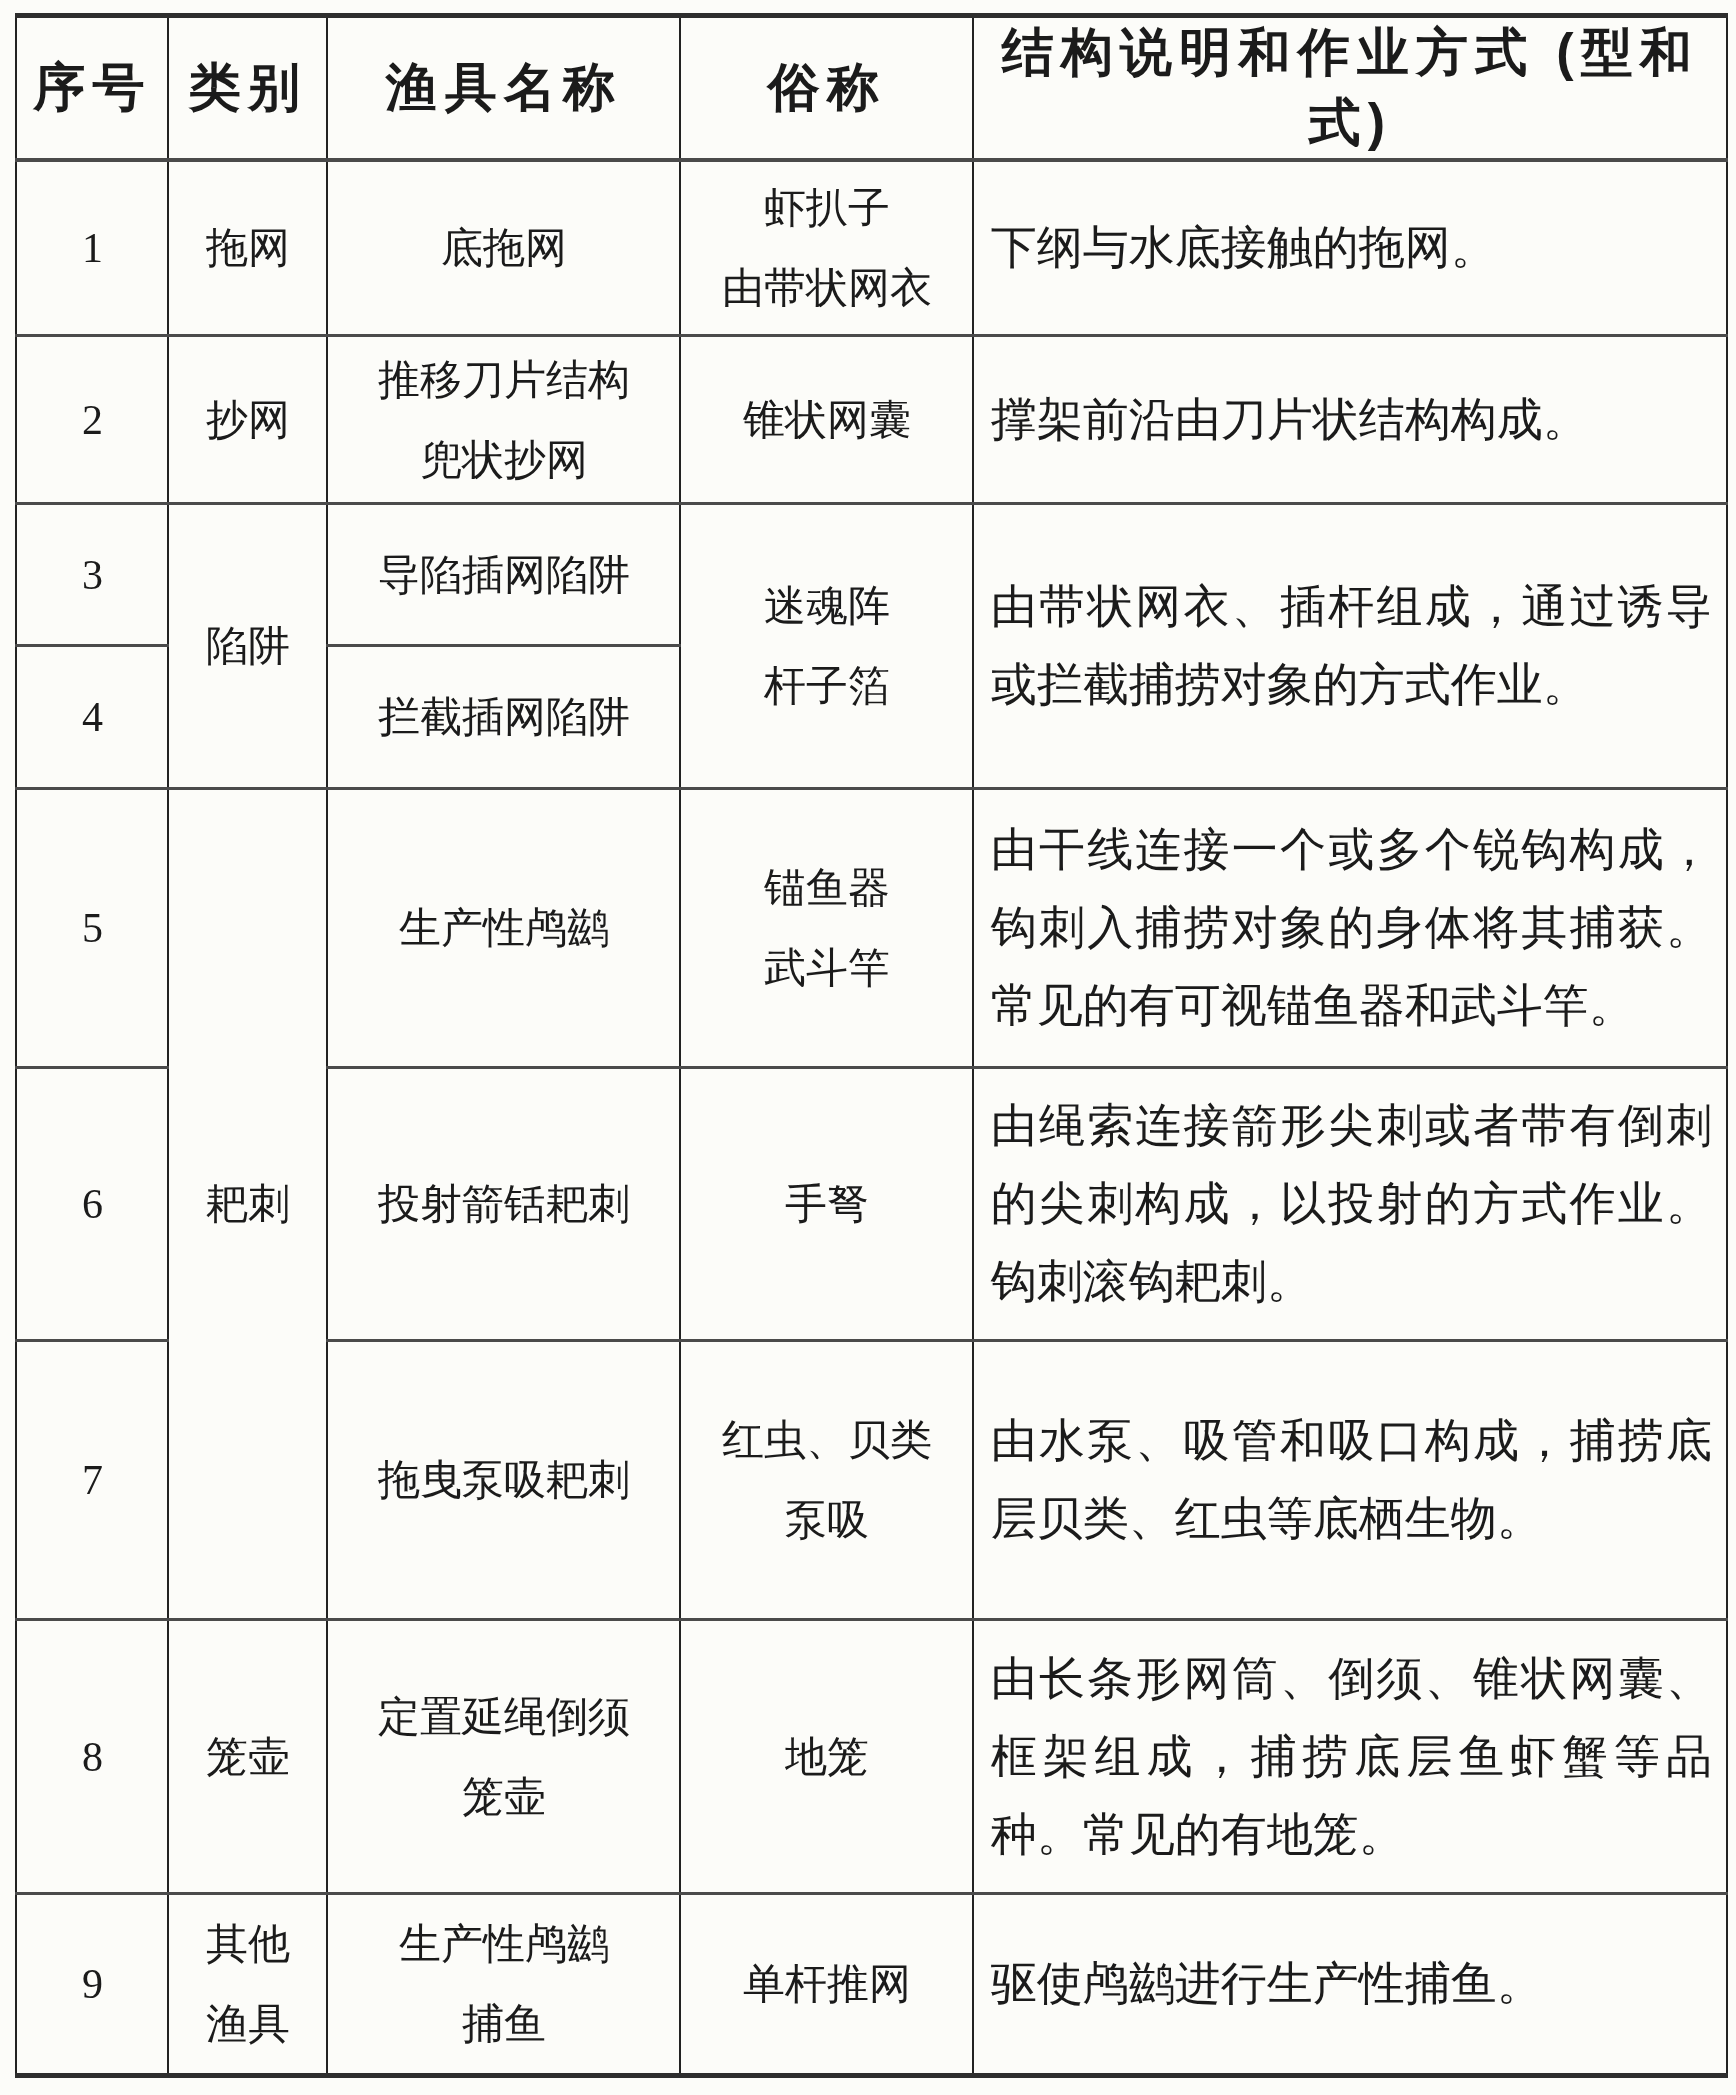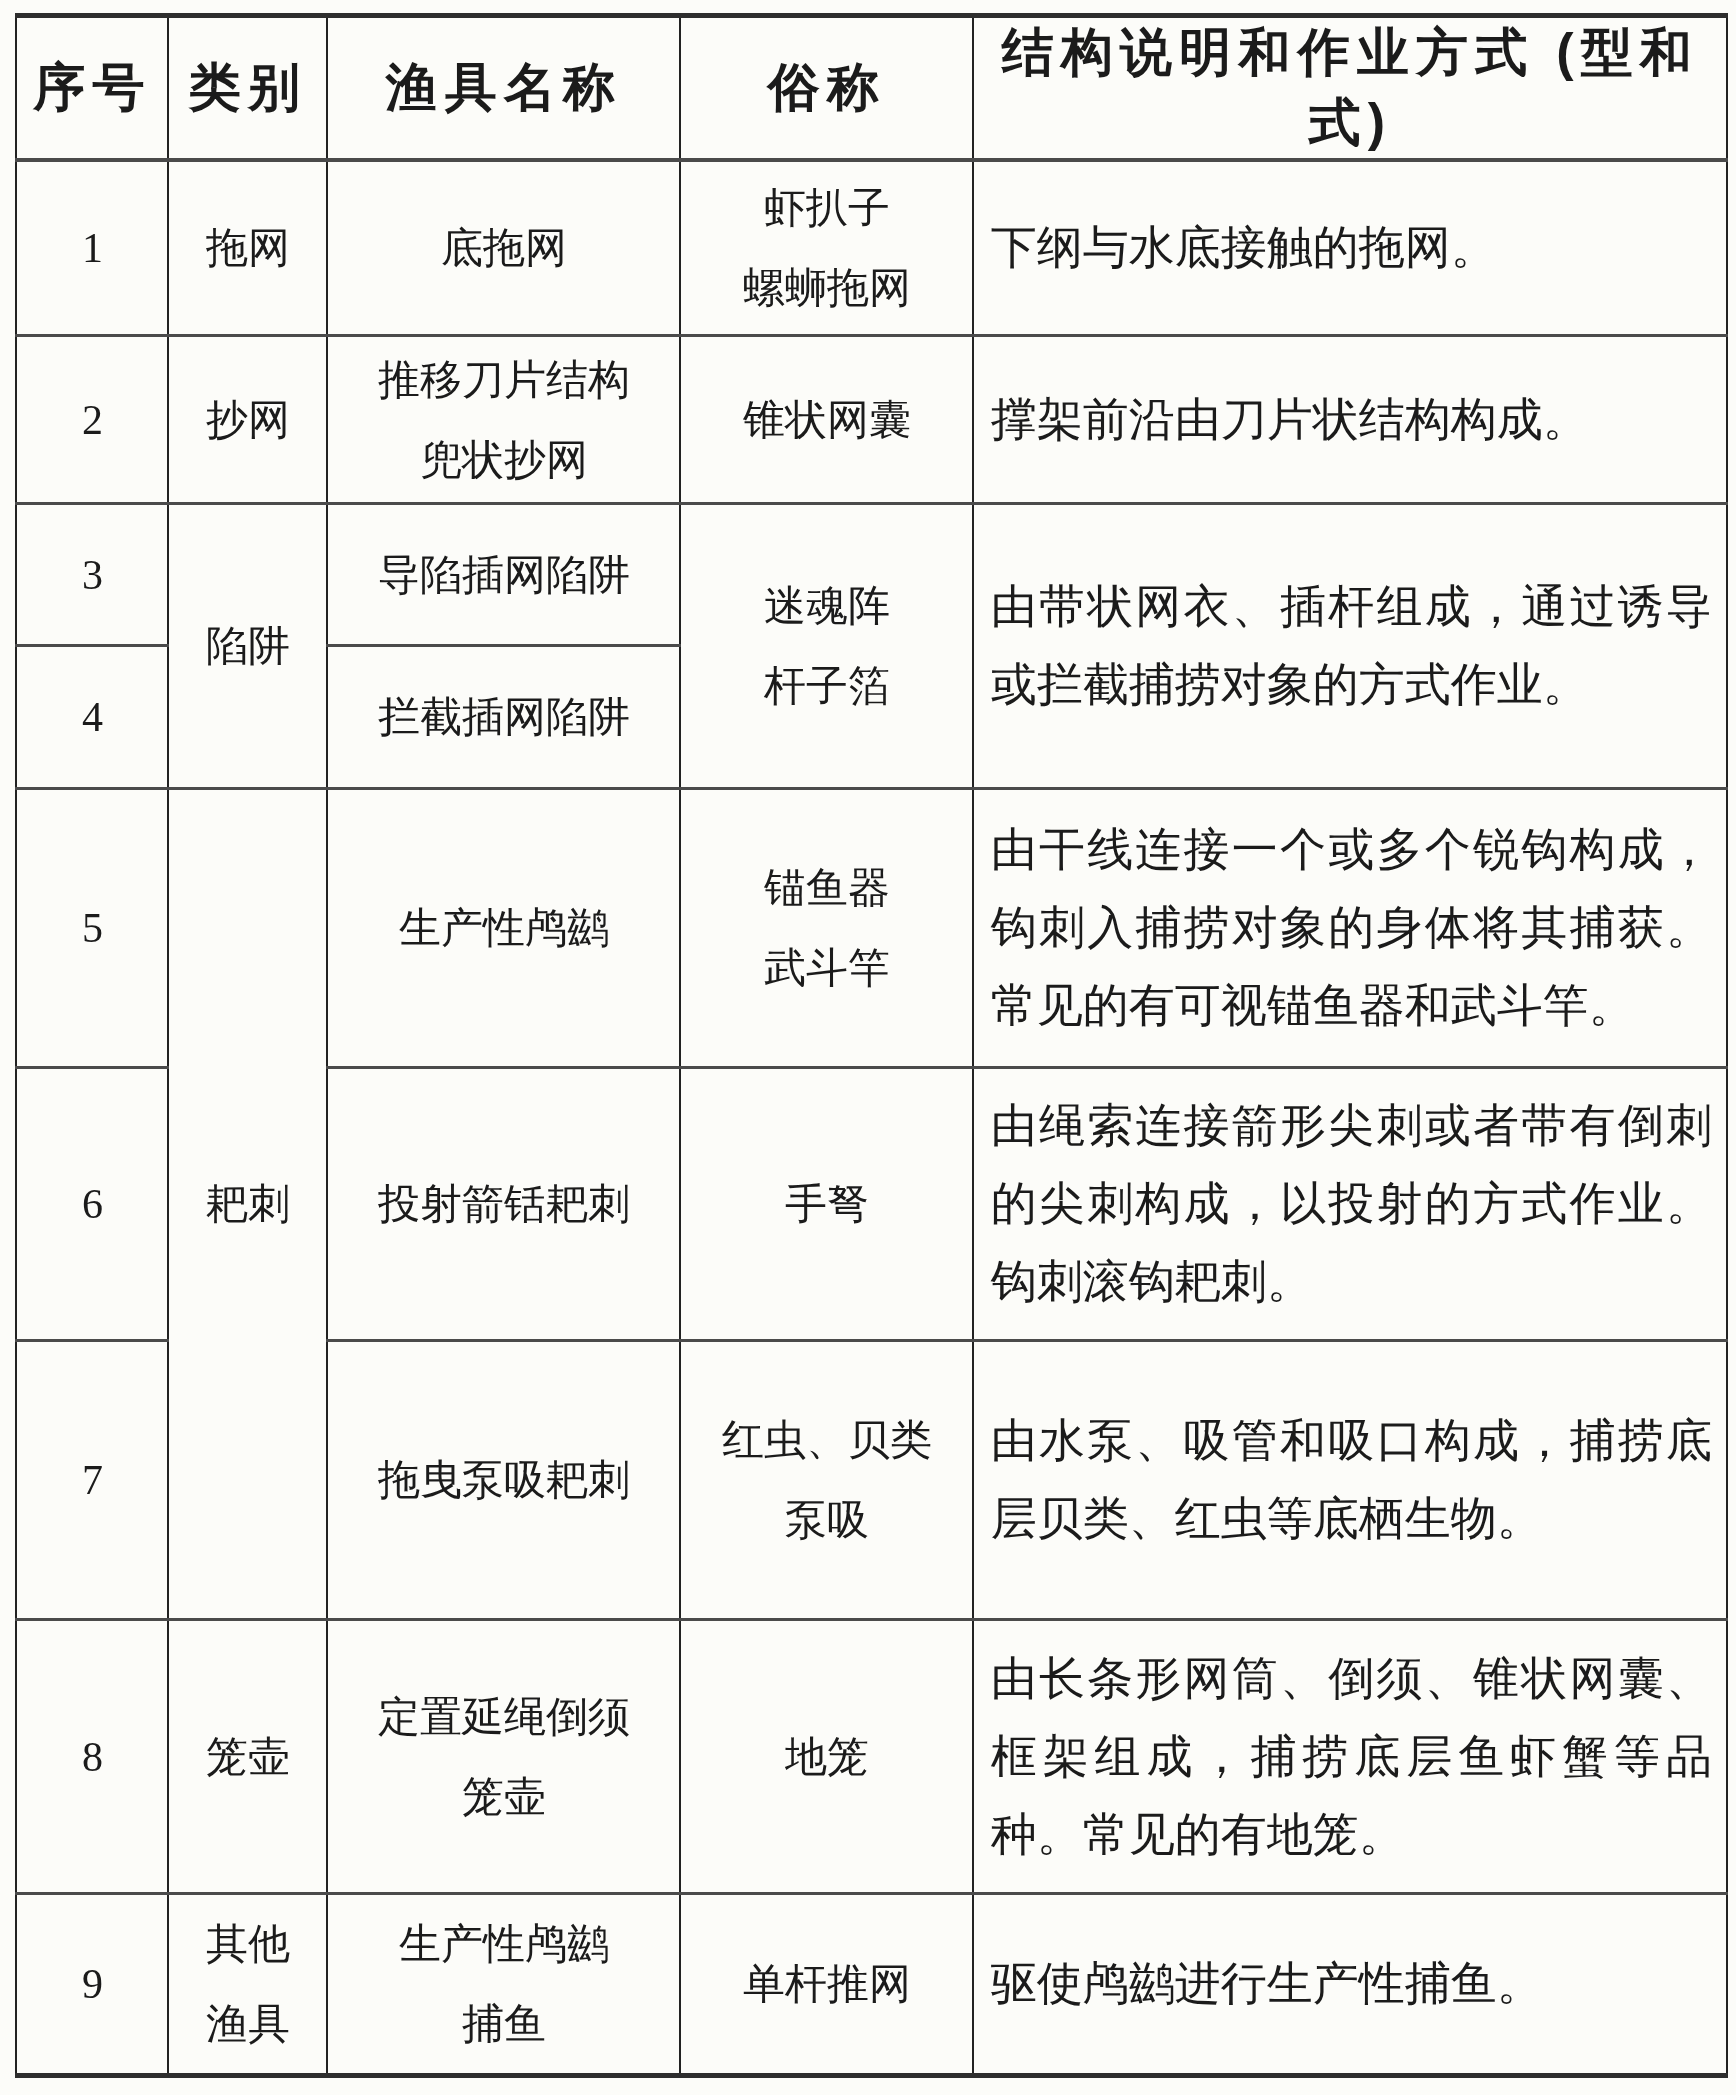--- a/index.html
+++ b/index.html
@@ -84,21 +84,21 @@
       <th>类别</th>
       <th>渔具名称</th>
       <th>俗称</th>
       <th>结构说明和作业方式 (型和式)</th>
     </tr>
     <tr class="h1">
       <td>1</td>
       <td>拖网</td>
       <td>底拖网</td>
       <td>虾扒子
-螺蛳拖网</td>
+由带状网衣</td>
       <td class="desc">下纲与水底接触的拖网。</td>
     </tr>
     <tr class="h2">
       <td>2</td>
       <td>抄网</td>
       <td>推移刀片结构
 兜状抄网</td>
       <td>锥状网囊</td>
       <td class="desc">撑架前沿由刀片状结构构成。</td>
     </tr>

